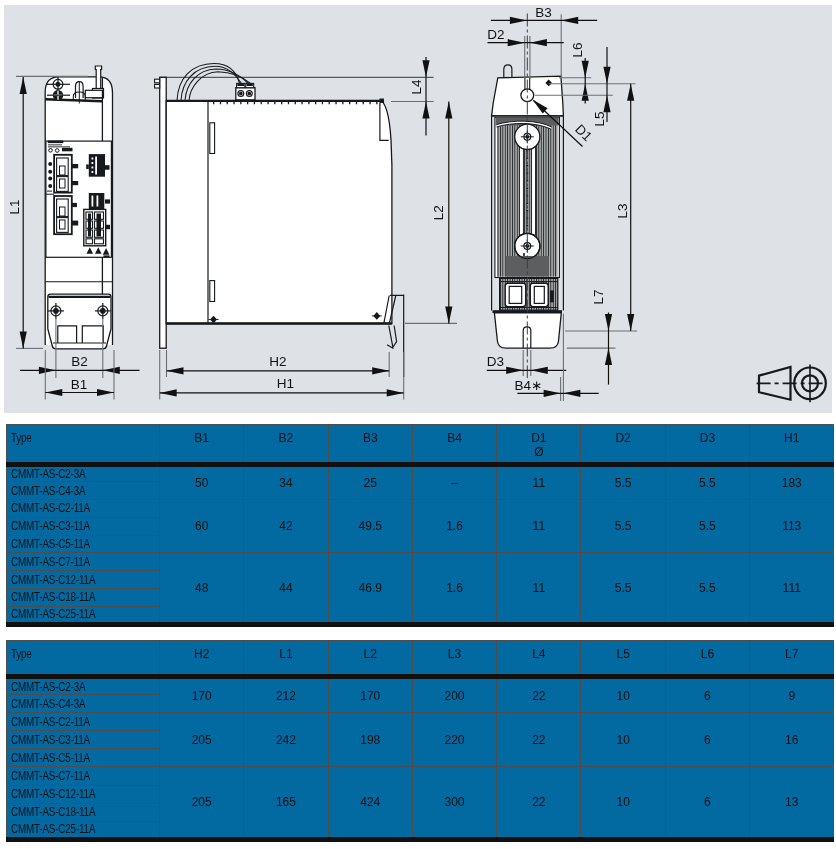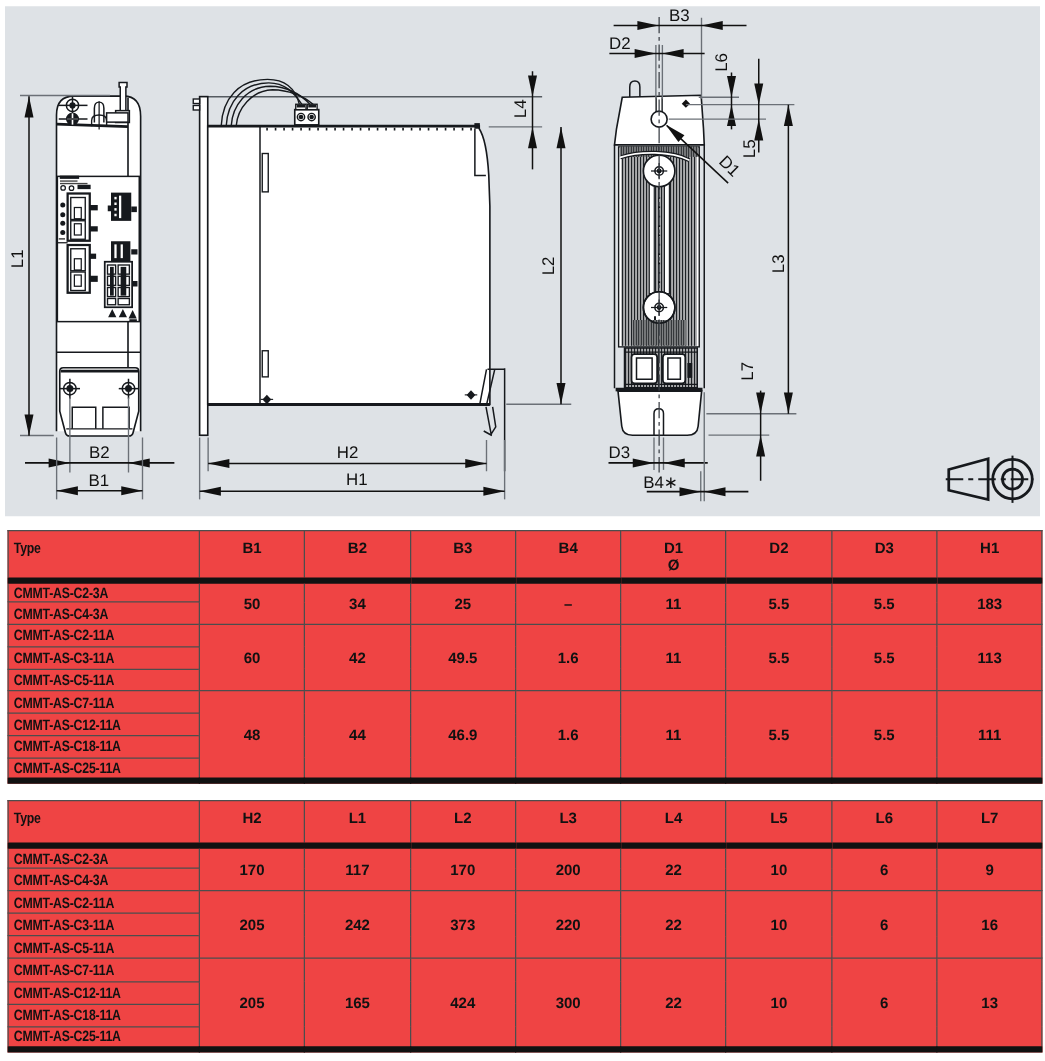--- a/index.html
+++ b/index.html
@@ -1,18 +1,18 @@
 <!DOCTYPE html>
 <html><head>
 <meta charset="utf-8">
 <style>
   html,body{margin:0;padding:0;background:#ffffff;}
   body{width:836px;height:849px;position:relative;font-family:"Liberation Sans",sans-serif;overflow:hidden;}
   #drawing{position:absolute;left:0;top:0;}
-  table{border-collapse:collapse;table-layout:fixed;position:absolute;left:6px;background:#ef4444;font-weight:bold;}
+  table{border-collapse:collapse;table-layout:fixed;position:absolute;left:6px;background:#0369a1;}
   td{border:1px solid #4d4d4d;font-size:12px;color:#111;padding:0 0 0 4px;overflow:hidden;white-space:nowrap;vertical-align:middle;}
   td.num{text-align:center;padding:0;}
   .hdr td{border-bottom:5px solid #111;vertical-align:top;padding-top:6px;line-height:14px;}
   .thick-bot{border-bottom:5px solid #111;}
   .c{display:inline-block;transform:scaleX(0.82);transform-origin:0 50%;white-space:nowrap;letter-spacing:-0.2px;}
 </style>
 </head>
 <body>
 
 <svg id="drawing" width="836" height="420" viewBox="0 0 836 420">
@@ -517,36 +517,36 @@
         <td class="num">L2</td>
         <td class="num">L3</td>
     <td class="num">L4</td>
         <td class="num">L5</td>
         <td class="num">L6</td>
         <td class="num">L7</td>
   </tr>
   <tr style="height:18.1px;">
         <td><span class="c">CMMT-AS-C2-3A</span></td>
     <td class="num" rowspan="2">170</td>
-        <td class="num" rowspan="2">117</td>
+        <td class="num" rowspan="2">212</td>
         <td class="num" rowspan="2">170</td>
         <td class="num" rowspan="2">200</td>
     <td class="num" rowspan="2">22</td>
         <td class="num" rowspan="2">10</td>
         <td class="num" rowspan="2">6</td>
         <td class="num" rowspan="2">9</td>
       </tr>
   <tr style="height:18.1px;">
         <td><span class="c">CMMT-AS-C4-3A</span></td>
       </tr>
   <tr style="height:18.1px;">
         <td><span class="c">CMMT-AS-C2-11A</span></td>
     <td class="num" rowspan="3">205</td>
         <td class="num" rowspan="3">242</td>
-        <td class="num" rowspan="3">373</td>
+        <td class="num" rowspan="3">198</td>
         <td class="num" rowspan="3">220</td>
     <td class="num" rowspan="3">22</td>
         <td class="num" rowspan="3">10</td>
         <td class="num" rowspan="3">6</td>
         <td class="num" rowspan="3">16</td>
       </tr>
   <tr style="height:18.1px;">
         <td><span class="c">CMMT-AS-C3-11A</span></td>
       </tr>
   <tr style="height:18.1px;">

